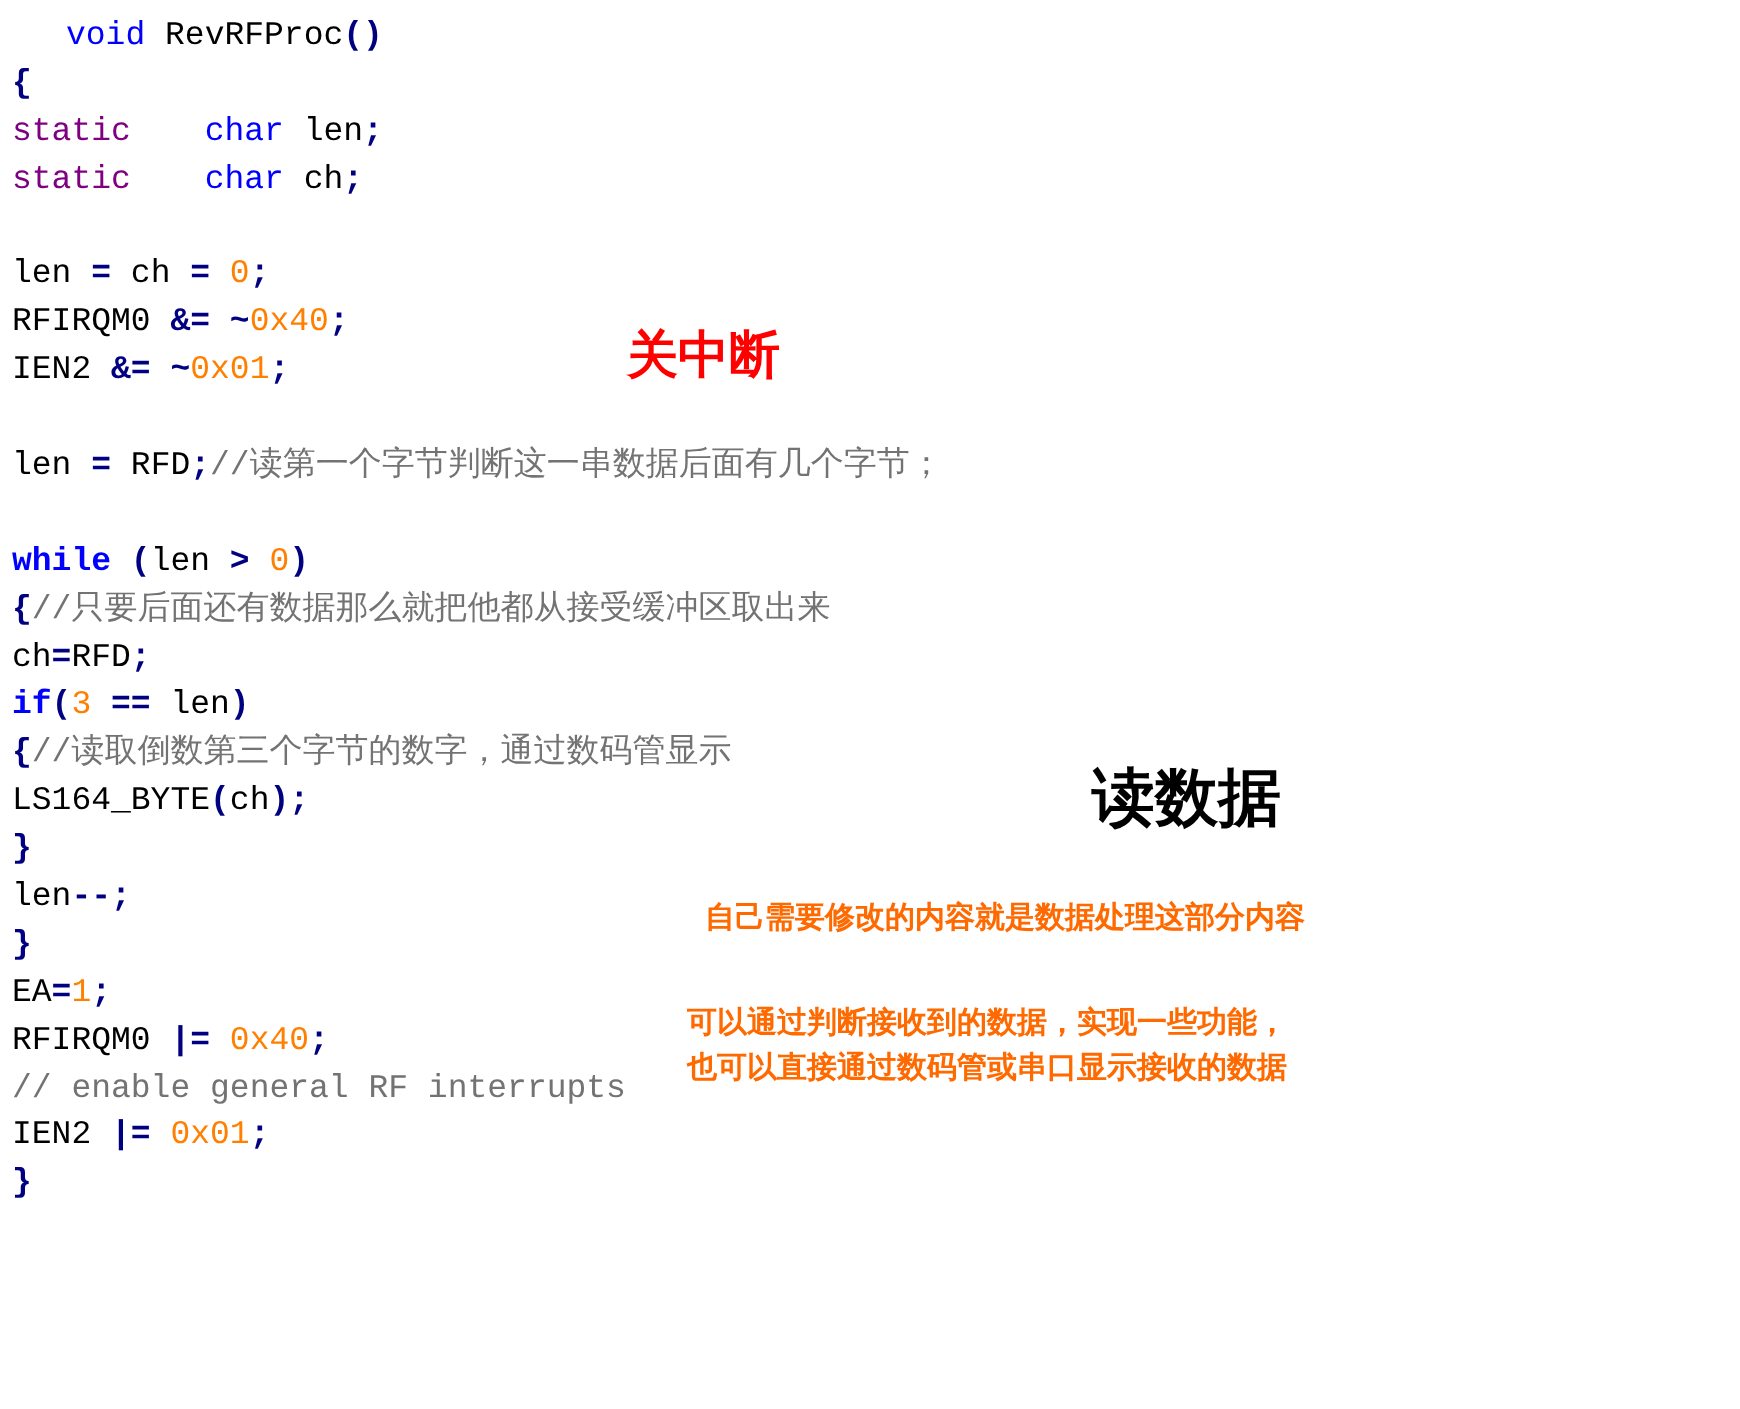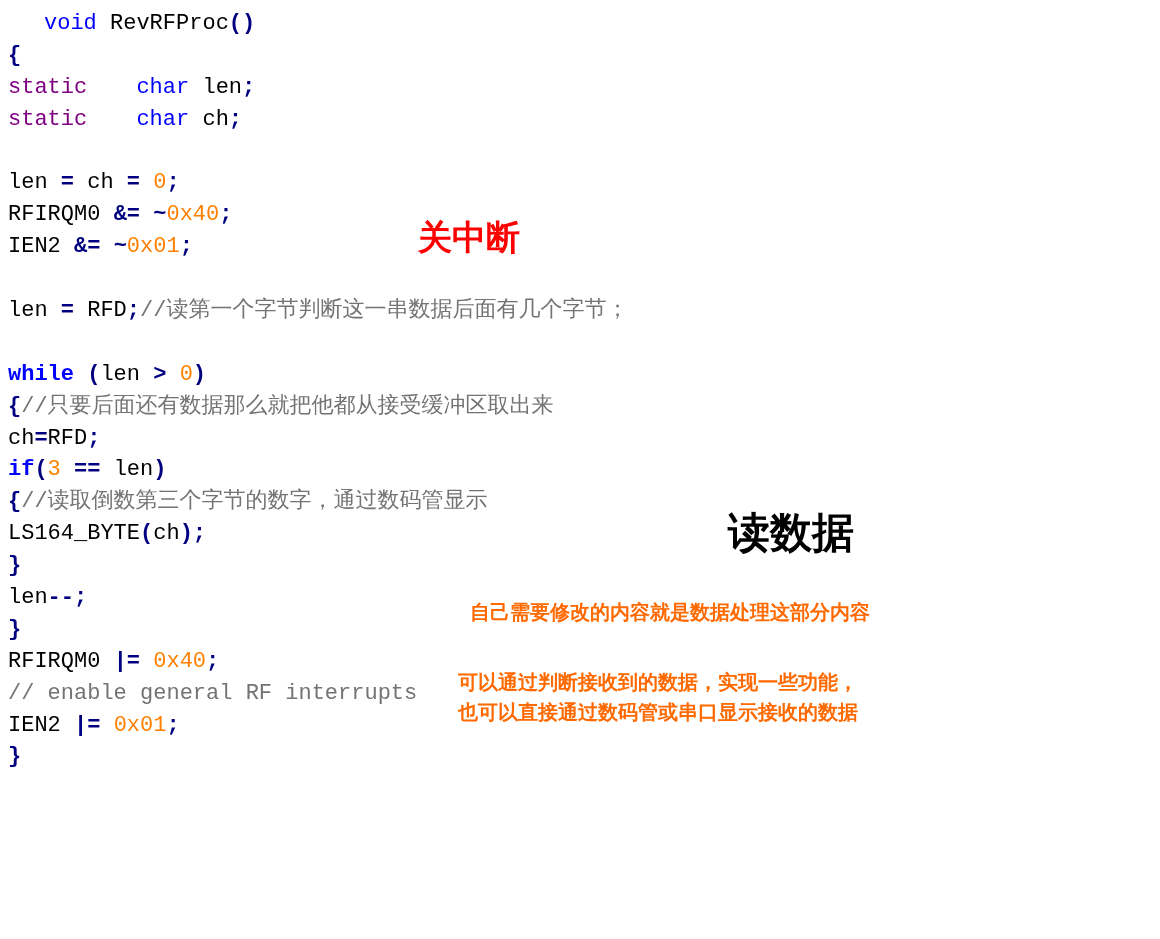--- a/index.html
+++ b/index.html
@@ -86,20 +86,21 @@
   <span class="line">        <span class="brace">{</span><span class="cmt">//读取倒数第三个字节的数字，通过数码管显示</span></span>
 
   <span class="line">            <span class="fn">LS164_BYTE</span><span class="paren">(</span><span class="id">ch</span><span class="paren">)</span><span class="punct">;</span></span>
 
   <span class="line">        <span class="brace">}</span></span>
 
   <span class="line">        <span class="id">len</span><span class="opnav">--</span><span class="punct">;</span></span>
 
   <span class="line">    <span class="brace">}</span></span>
 
+  <span class="line">    <span class="id">EA</span><span class="opnav">=</span><span class="num">1</span><span class="punct">;</span></span>
 
   <span class="line">    <span class="id">RFIRQM0 </span><span class="opnav">|=</span><span> </span><span class="num">0x40</span><span class="punct">;</span></span>
 
   <span class="line">    <span class="cmt">// enable general RF interrupts</span></span>
 
   <span class="line">    <span class="id">IEN2 </span><span class="opnav">|=</span><span> </span><span class="num">0x01</span><span class="punct">;</span></span>
 
   <span class="line"><span class="brace">}</span></span>
 
   <div class="annot red-big" style="left:410px; top:205px;">关中断</div>

